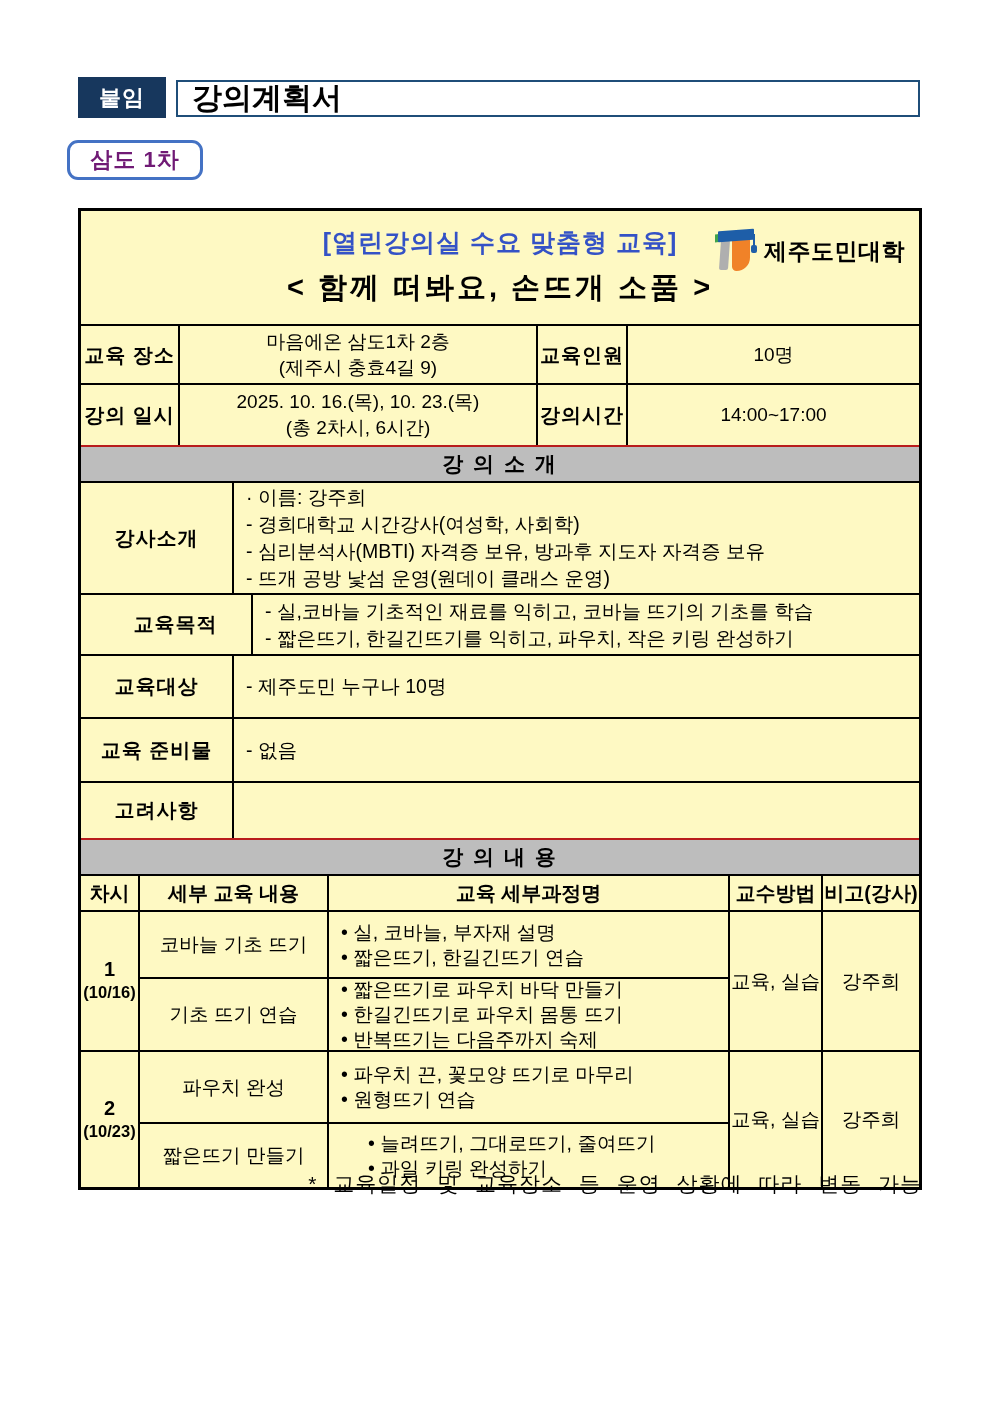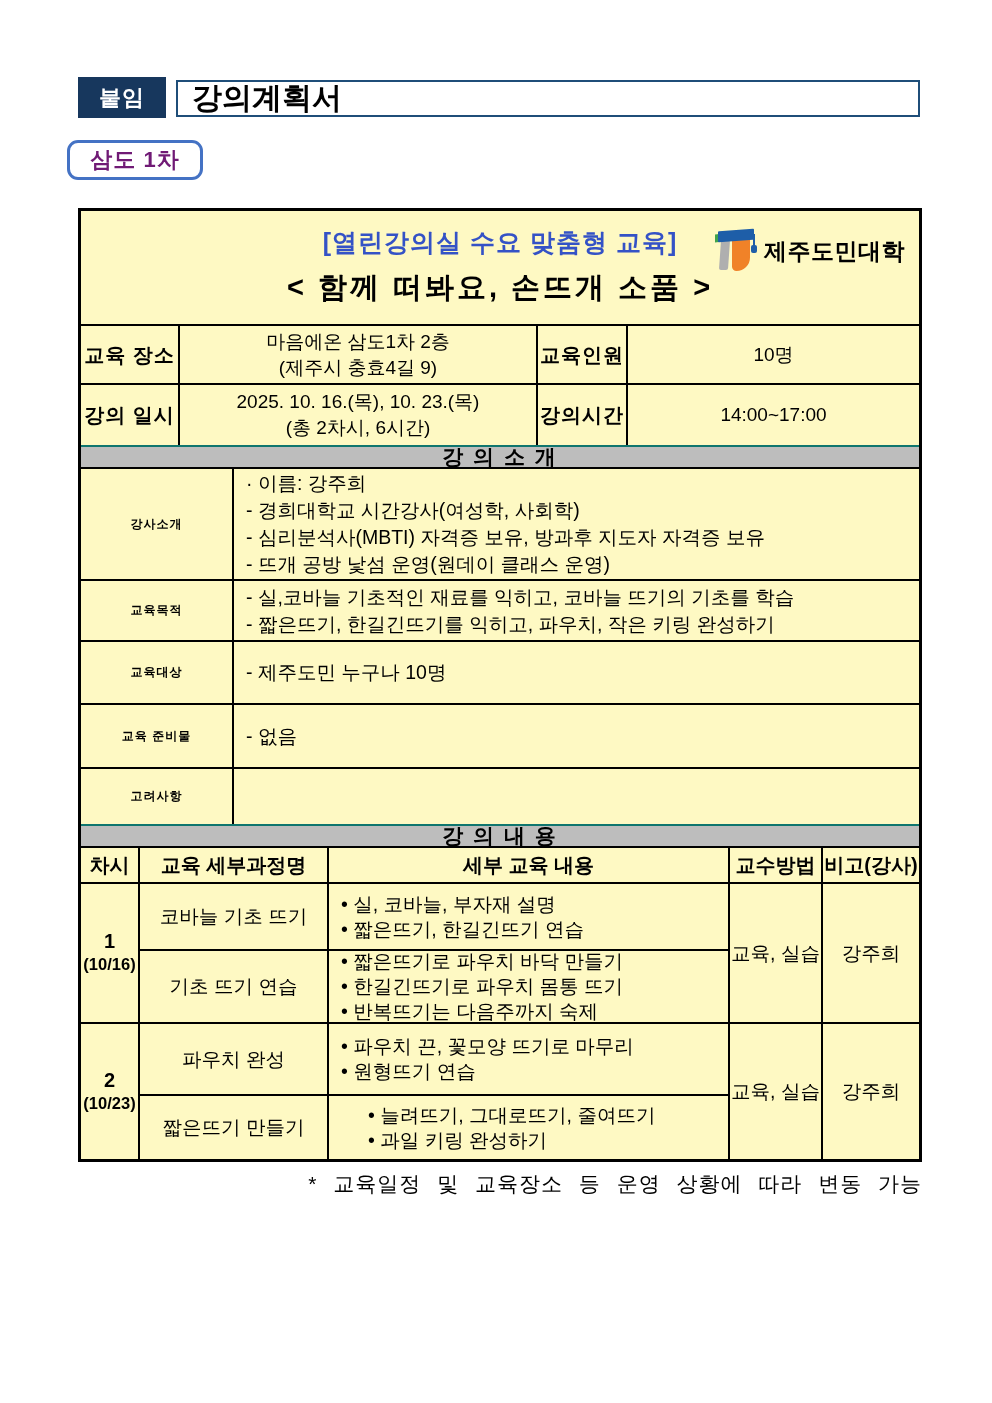--- a/index.html
+++ b/index.html
@@ -85,42 +85,42 @@
     display: flex; flex-direction: column;
     align-items: center; justify-content: center;
     font-size: 19px; line-height: 26px; text-align: center;
   }
   .ic.c1 { border-left: none; font-weight: bold; font-size: 20px; letter-spacing: 1px; }
   .ic.lab { font-weight: bold; font-size: 20px; letter-spacing: 1px; }
   .ic.r2 { border-top: 2px solid #000000; }
 
   
   .sec-header {
-    height: 24px;
-    border-top: 2px solid #0f766e; border-bottom: 2px solid #000000;
+    height: 38px;
+    border-top: 2px solid #b91c1c; border-bottom: 2px solid #000000;
     background: #BDBDBD;
     display: flex; align-items: center; justify-content: center;
     font-weight: bold; font-size: 21px; letter-spacing: 2px;
   }
 
   
   .intro-row { display: flex; }
   .intro-row + .intro-row { border-top: 2px solid #000000; }
   .intro-label {
     width: 153px; flex: 0 0 153px;
     border-right: 2px solid #000000;
     display: flex; align-items: center; justify-content: center;
-    font-weight: bold; font-size: 12px; letter-spacing: 1px;
+    font-weight: bold; font-size: 20px; letter-spacing: 1px;
   }
   .intro-content {
     flex: 1; padding: 5px 12px;
     display: flex; flex-direction: column; justify-content: center;
     font-size: 19.5px; line-height: 27px;
   }
-  .h112 { height: 110px; } .h62 { height: 61px; } .h64 { height: 63px; }
+  .h112 { height: 110px; } .h62 { height: 61px; padding-left: 19px; } .h64 { height: 63px; }
   .h65 { height: 64px; } .h58 { height: 57px; }
 
   
   .band-content {
     display: grid;
     grid-template-columns: 57px 189px 401px 93px 1fr;
     grid-template-rows: 34px 67px 73px 72px 65px;
   }
   .cc {
     border-left: 2px solid #000000;
@@ -230,22 +230,22 @@
     <div class="intro-row h58">
       <div class="intro-label">고려사항</div>
       <div class="intro-content"></div>
     </div>
 
     <div class="sec-header">강 의 내 용</div>
 
     <div class="band-content">
 
       <div class="cc c1 r1">차시</div>
+      <div class="cc r1">세부 교육 내용</div>
       <div class="cc r1">교육 세부과정명</div>
-      <div class="cc r1">세부 교육 내용</div>
       <div class="cc r1">교수방법</div>
       <div class="cc r1">비고(강사)</div>
 
       <div class="cc c1 session-no" style="grid-row: 2 / span 2; grid-column: 1;">
         <div class="no">1</div>
         <div class="dt">(10/16)</div>
       </div>
       <div class="cc" style="grid-row: 2; grid-column: 2;">코바늘 기초 뜨기</div>
       <div class="cc details" style="grid-row: 2; grid-column: 3;">
         <div>• 실, 코바늘, 부자재 설명</div>

